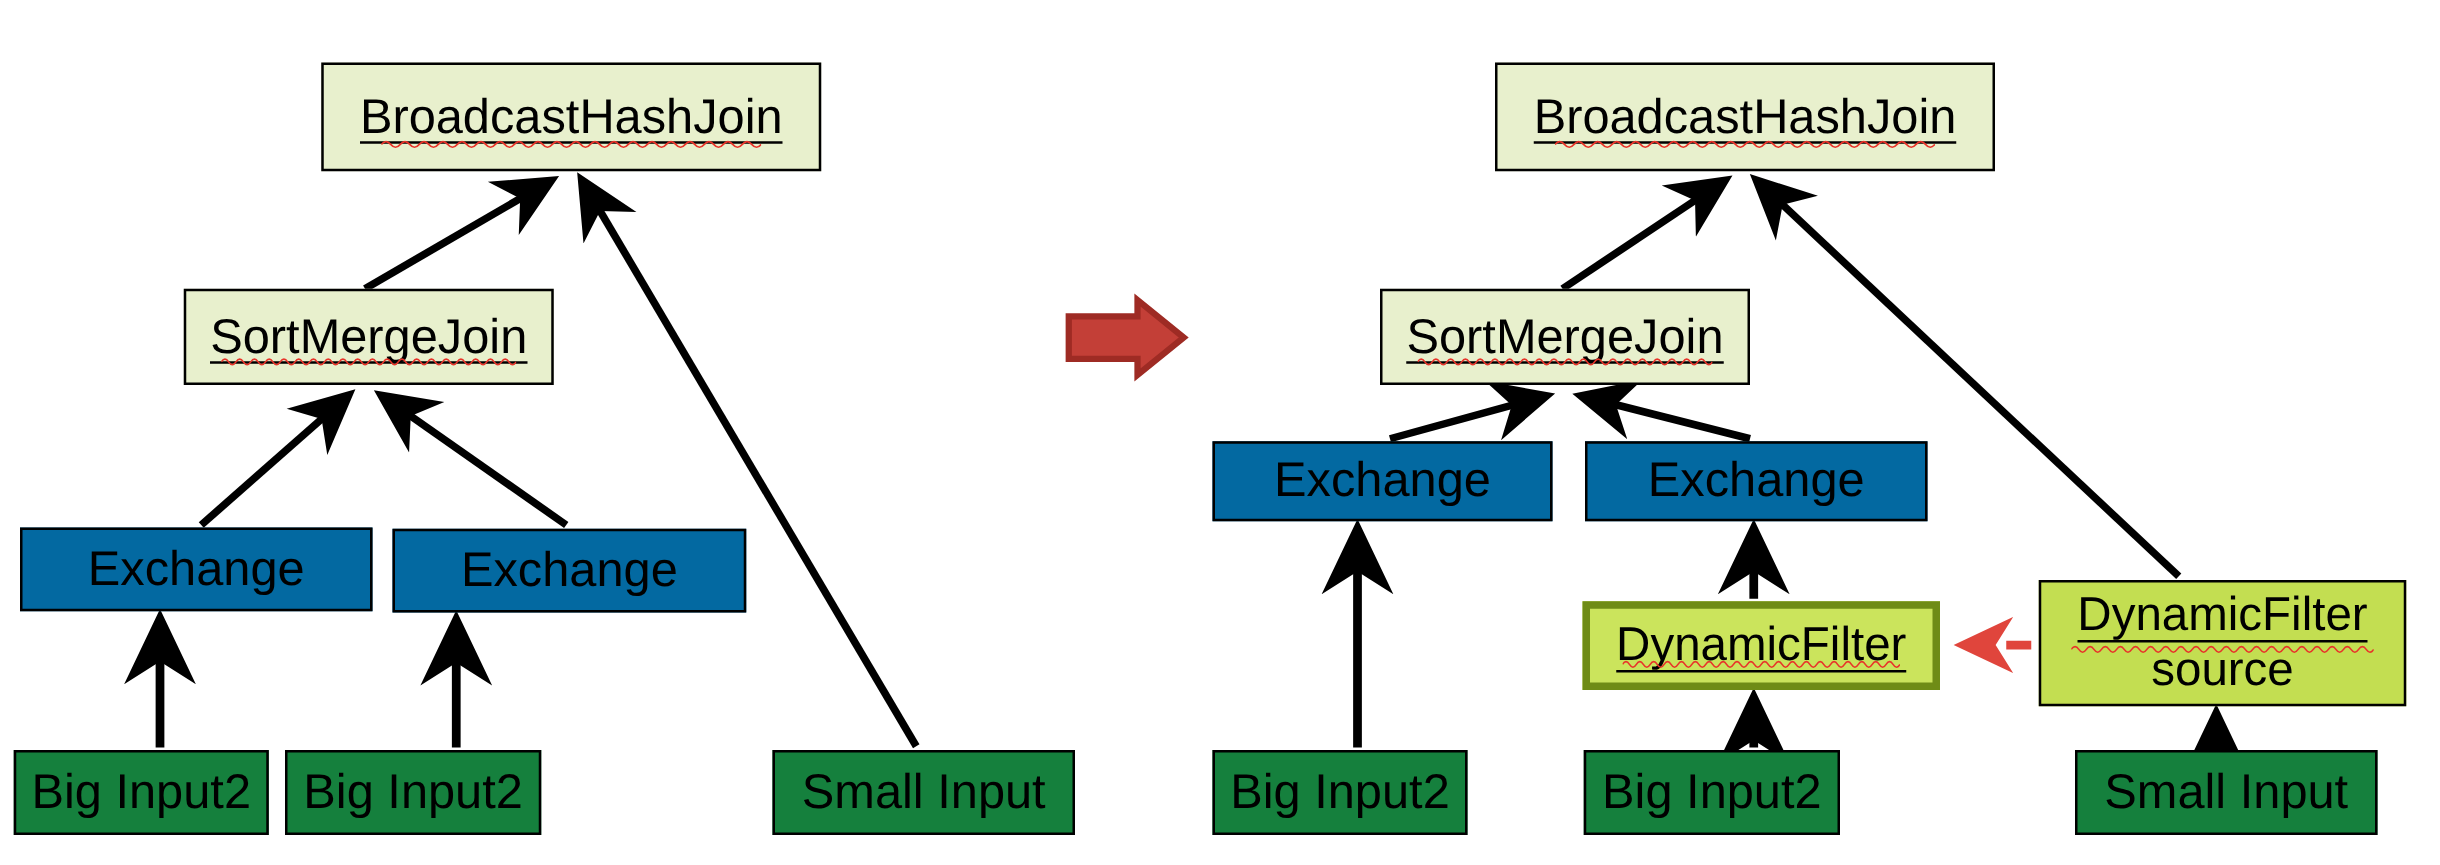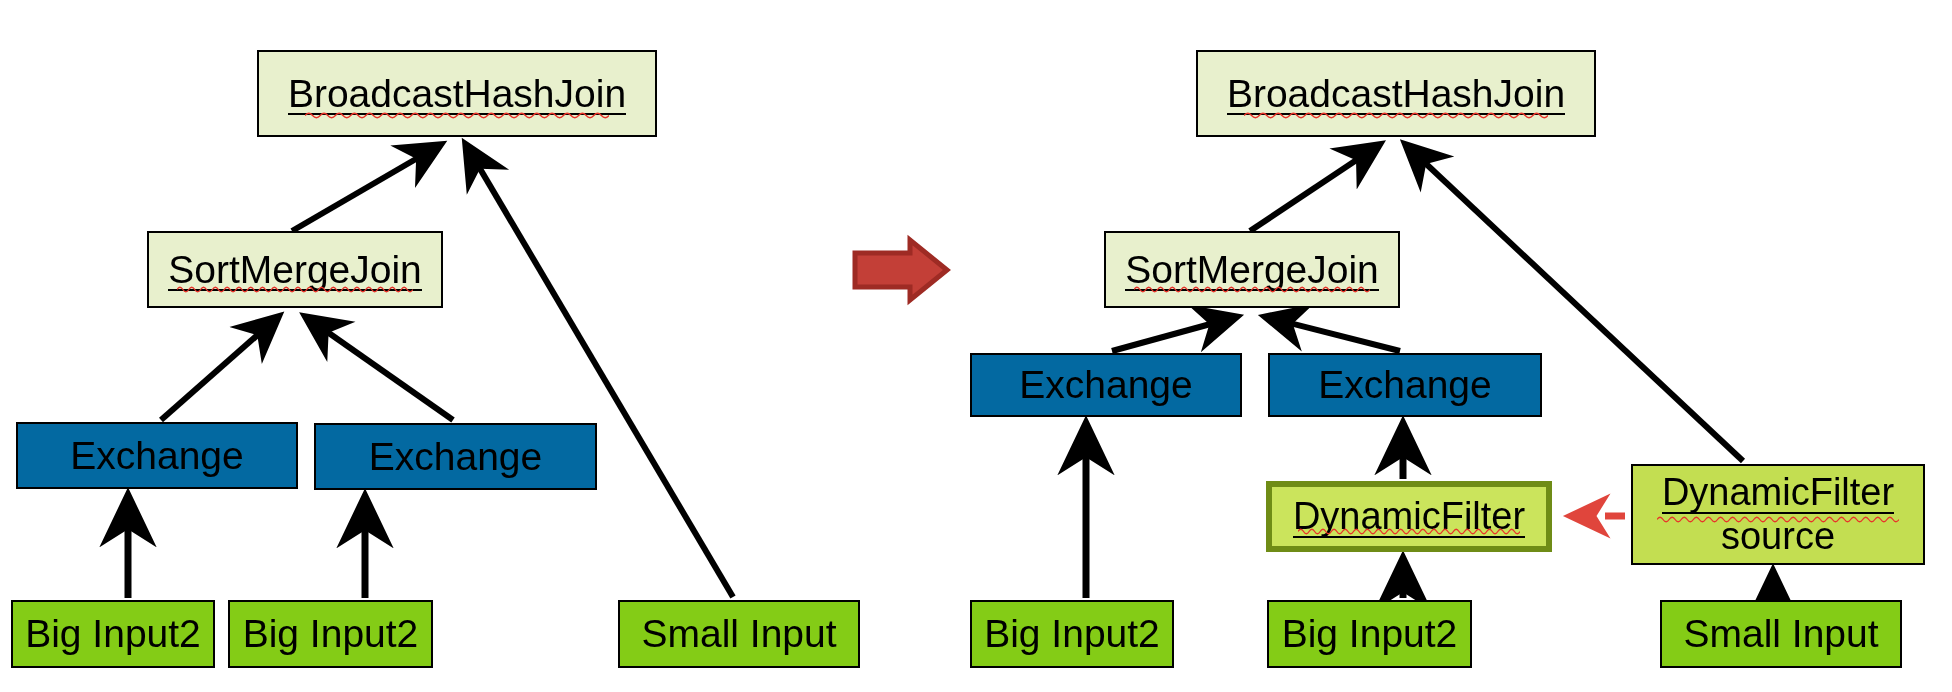--- a/index.html
+++ b/index.html
@@ -4,21 +4,21 @@
 <style>
   html,body{margin:0;padding:0;background:#ffffff;}
   body{width:1952px;height:692px;overflow:hidden;font-family:"Liberation Sans",sans-serif;}
   #stage{position:relative;width:1544px;height:692px;background:#fff;}
   svg.edges{position:absolute;left:0;top:0;width:1952px;height:692px;pointer-events:none;}
   .node{position:absolute;box-sizing:border-box;display:flex;align-items:center;justify-content:center;
         text-align:center;color:#000;line-height:1.02;border:2px solid #000;}
   .node span.lbl{display:block;}
   .n-join{background:#e8f0cd;border:2px solid #000;font-size:39px;}
   .n-exch{background:#0369a1;border:2px solid #000;font-size:39px;}
-  .n-input{background:#84cc16;border:2px solid #000;font-size:39px;}
+  .n-input{background:#15803d;border:2px solid #000;font-size:39px;}
   .n-dfsrc{background:#c3de51;border:2px solid #000;font-size:38px;}
   .n-df{background:#cbe45c;border:6px solid #6f8c16;font-size:38px;}
   .u{position:relative;}
   .u::after{content:"";position:absolute;left:0;right:0;bottom:-2px;height:2px;background:#000;}
   .sq2{position:absolute;height:9px;pointer-events:none;}
   .sq2 svg{display:block;width:100%;height:100%;}
 </style>
 </head>
 <body>
 

